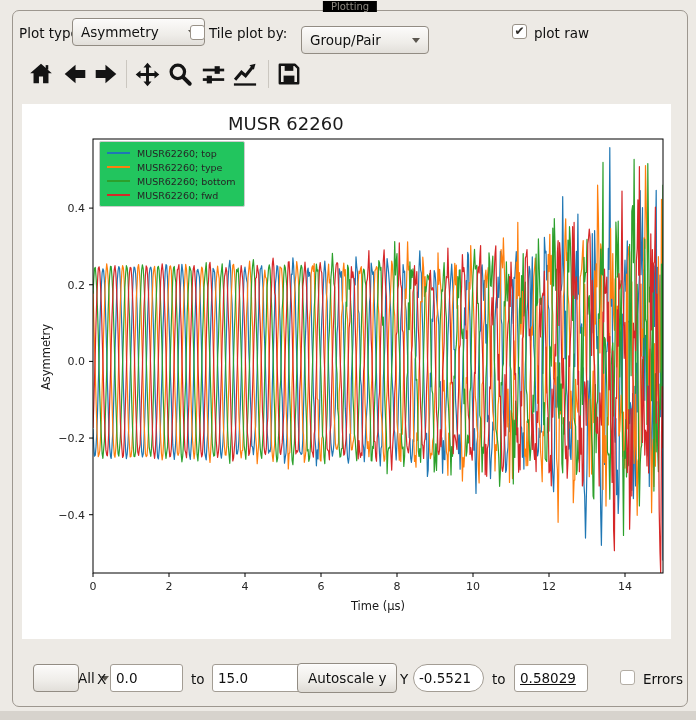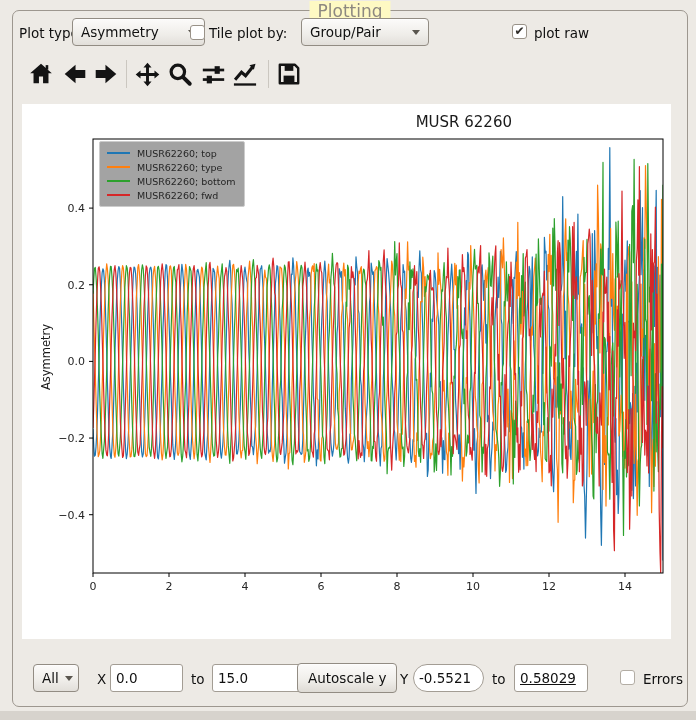--- a/index.html
+++ b/index.html
@@ -4,21 +4,21 @@
 <style>
   * { margin:0; padding:0; box-sizing:border-box; }
   html,body { width:696px; height:720px; }
   body { font-family:"DejaVu Sans", sans-serif; background:#edeae5; overflow:hidden; }
   .screen { position:relative; width:696px; height:720px; background:#edeae5; }
   .bottom-strip { position:absolute; left:0; top:711px; width:696px; height:9px; background:#d7d3cd; }
 
   .groupbox { position:absolute; left:12px; top:10px; width:676px; height:697px;
               border:1px solid #9d978f; border-radius:7px; }
   .groupbox-title { position:absolute; left:50%; top:-10px; transform:translateX(-50%);
-              background:#fef9c3; padding:0 8px; color:#8d8880; font-size:17px; }
+              background:#000000; padding:0 8px; color:#8d8880; font-size:10px; }
 
   .ui-label { position:absolute; font-size:13.5px; color:#101010; white-space:nowrap; }
 
   .combo { position:absolute; height:28px; border:1px solid #928c83; border-radius:4px;
            background:linear-gradient(#fcfbfa,#efede9 60%,#e2dfda);
            display:flex; align-items:center; padding:0 8px; font-size:13.5px; color:#101010;
            box-shadow:0 1px 0 rgba(255,255,255,.6) inset; cursor:default; }
   .combo .arrow { width:0; height:0; border-left:4.5px solid transparent; border-right:4.5px solid transparent;
            border-top:5.5px solid #5a564f; margin-left:auto; }
   .combo .combo-text { margin-right:12px; }
@@ -28,27 +28,27 @@
               text-align:center; color:#2e2b27; cursor:default; }
   .checkbox::after { content:""; }
   .checkbox.checked::after { content:"✔"; }
 
   .tb-btn { position:absolute; width:30px; height:32px; top:58px; display:flex;
             align-items:center; justify-content:center; cursor:default; }
   .tb-btn svg { display:block; }
   .tb-sep { position:absolute; top:60px; width:1px; height:28px; background:#cbc7c0; }
 
   .canvas { position:absolute; left:22px; top:104px; width:649px; height:535px; background:#ffffff; }
-  .plot-title { position:absolute; left:190px; top:9px; width:300px; text-align:right;
-                font-size:15px; color:#1a1a1a; }
+  .plot-title { position:absolute; left:206px; top:9px; width:300px; text-align:left;
+                font-size:18px; color:#1a1a1a; }
   .axis-xlabel { position:absolute; left:206px; top:495px; width:300px; text-align:center;
                  font-size:11.5px; color:#1a1a1a; }
   .axis-ylabel { position:absolute; left:-101px; top:246px; width:250px; text-align:center;
                  transform:rotate(-90deg); font-size:11.5px; color:#1a1a1a; }
-  .legend { position:absolute; left:77px; top:37px; background:#a3a3a3; border:1px solid #cccccc;
+  .legend { position:absolute; left:77px; top:37px; background:#22c55e; border:1px solid #cccccc;
             border-radius:2px; padding:4px 8px 4px 7px; }
   .legend-row { display:flex; align-items:center; height:14px; }
   .legend-swatch { width:23px; height:2.6px; margin-right:7px; flex:none; }
   .legend-text { font-size:9.5px; color:#262626; white-space:nowrap; }
 
   .tfield { position:absolute; height:28px; background:#ffffff; border:1px solid #a39d94;
             border-radius:3px; font-family:"DejaVu Sans",sans-serif; font-size:13.5px; color:#101010;
             padding:0 5px; }
   .push-btn { position:absolute; height:30px; border:1px solid #928c83; border-radius:4px;
             background:linear-gradient(#fcfbfa,#efede9 60%,#dedbd5);
@@ -65,21 +65,21 @@
     <div class="groupbox-title">Plotting</div>
   </div>
 
   <div class="ui-label" style="left:19px; top:25px;">Plot type :</div>
   <div class="combo" style="left:72px; top:18px; width:133px;">
     <span class="combo-text">Asymmetry</span>
     <span class="arrow"></span>
   </div>
   <div class="checkbox" style="left:190px; top:25px;"></div>
   <div class="ui-label" style="left:209px; top:25px;">Tile plot by:</div>
-  <div class="combo" style="left:301px; top:18px; width:128px;">
+  <div class="combo" style="left:301px; top:26px; width:128px;">
     <span class="combo-text">Group/Pair</span>
     <span class="arrow"></span>
   </div>
   <div class="checkbox checked" style="left:512px; top:24px;"></div>
   <div class="ui-label" style="left:534px; top:25px;">plot raw</div>
 
   <div class="tb-btn" style="left:26px;">
     <svg width="26" height="26" viewBox="0 0 24 24" fill="#141414">
       <path d="M12 2.6 L22 11.4 H18.9 V20.5 H13.9 V14.2 H10.1 V20.5 H5.1 V11.4 H2 Z"></path>
       <rect x="16.3" y="3.8" width="2.4" height="4.2"></rect>
@@ -127,20 +127,21 @@
     <svg width="26" height="26" viewBox="0 0 24 24" fill="none" stroke="#141414">
       <path d="M3.5 3.5 H17.5 L20.5 6.5 V20.5 H3.5 Z" stroke-width="2.2" stroke-linejoin="round"></path>
       <rect x="8" y="3.5" width="8" height="5.6" fill="#141414" stroke="none"></rect>
       <rect x="7" y="13.5" width="10" height="7" fill="#141414" stroke="none"></rect>
     </svg>
   </div>
 
   <div class="canvas">
     <div class="plot-title">MUSR 62260</div>
     <div class="axis-ylabel">Asymmetry</div>
+    <div class="axis-xlabel">Time (μs)</div>
     <svg id="chart-svg" width="649" height="535" viewBox="0 0 649 535" style="position:absolute;left:0;top:0;">
         <defs>
           <clipPath id="axclip">
             <rect x="71" y="35" width="570" height="434"></rect>
           </clipPath>
         </defs>
         <path d="M71.0 324.7L71.8 343.0L72.5 352.2L73.3 351.2L74.0 342.9L74.8 328.9L75.6 306.1L76.3 279.6L77.1 255.1L77.8 222.8L78.6 199.0L79.4 181.0L80.1 169.2L80.9 164.8L81.6 166.4L82.4 177.0L83.2 196.2L83.9 220.7L84.7 248.8L85.4 278.2L86.2 303.2L87.0 328.7L87.7 343.9L88.5 352.3L89.2 354.5L90.0 342.5L90.8 328.1L91.5 303.7L92.3 276.1L93.0 245.9L93.8 221.0L94.6 193.8L95.3 175.9L96.1 166.4L96.8 162.6L97.6 164.5L98.4 180.0L99.1 202.0L99.9 226.9L100.6 255.9L101.4 283.2L102.2 307.8L102.9 332.1L103.7 347.7L104.4 354.6L105.2 350.0L106.0 338.8L106.7 323.8L107.5 297.4L108.2 269.9L109.0 245.6L109.8 216.9L110.5 189.3L111.3 170.9L112.0 163.0L112.8 163.8L113.6 169.5L114.3 182.0L115.1 205.8L115.8 233.4L116.6 262.1L117.4 288.8L118.1 311.8L118.9 332.6L119.6 347.3L120.4 353.0L121.2 350.1L121.9 339.1L122.7 316.2L123.4 294.5L124.2 266.2L125.0 236.2L125.7 211.9L126.5 190.5L127.2 170.3L128.0 164.4L128.8 163.2L129.5 166.3L130.3 189.5L131.0 207.4L131.8 236.7L132.6 265.5L133.3 294.5L134.1 316.0L134.8 339.7L135.6 353.2L136.4 355.0L137.1 347.2L137.9 337.2L138.6 316.4L139.4 288.2L140.2 262.6L140.9 226.4L141.7 206.9L142.4 185.9L143.2 168.3L144.0 160.5L144.7 161.6L145.5 174.6L146.2 195.5L147.0 216.6L147.8 240.0L148.5 272.4L149.3 295.0L150.0 319.5L150.8 340.9L151.6 349.2L152.3 355.5L153.1 347.1L153.8 336.0L154.6 315.1L155.4 289.0L156.1 259.7L156.9 226.4L157.6 206.5L158.4 184.0L159.2 168.9L159.9 160.3L160.7 166.7L161.4 176.6L162.2 193.3L163.0 219.0L163.7 244.6L164.5 276.8L165.2 300.7L166.0 325.5L166.8 343.0L167.5 351.2L168.3 355.5L169.0 345.5L169.8 331.4L170.6 308.6L171.3 284.2L172.1 251.0L172.8 222.7L173.6 197.0L174.4 176.6L175.1 166.5L175.9 165.3L176.6 168.8L177.4 173.2L178.2 192.4L178.9 221.0L179.7 250.7L180.4 278.8L181.2 302.3L182.0 326.3L182.7 348.1L183.5 352.7L184.2 356.0L185.0 340.0L185.8 328.5L186.5 306.1L187.3 275.1L188.0 244.4L188.8 218.3L189.6 196.0L190.3 181.5L191.1 164.4L191.8 165.8L192.6 168.4L193.4 184.2L194.1 197.1L194.9 221.6L195.6 259.9L196.4 284.1L197.2 308.8L197.9 330.5L198.7 350.0L199.4 354.1L200.2 347.2L201.0 337.8L201.7 323.4L202.5 295.9L203.2 272.6L204.0 245.1L204.8 215.5L205.5 188.6L206.3 171.7L207.0 162.9L207.8 156.4L208.6 165.7L209.3 185.4L210.1 200.7L210.8 229.7L211.6 261.6L212.4 288.0L213.1 314.3L213.9 330.6L214.6 349.8L215.4 349.8L216.2 344.9L216.9 336.2L217.7 316.9L218.4 299.9L219.2 273.9L220.0 235.8L220.7 213.8L221.5 187.6L222.2 168.0L223.0 163.2L223.8 169.7L224.5 175.3L225.3 178.8L226.0 210.9L226.8 247.1L227.6 264.0L228.3 292.5L229.1 310.6L229.8 342.2L230.6 343.0L231.4 350.6L232.1 343.0L232.9 329.9L233.6 322.1L234.4 291.5L235.2 265.0L235.9 231.8L236.7 206.7L237.4 184.1L238.2 165.5L239.0 164.0L239.7 161.7L240.5 174.7L241.2 186.2L242.0 223.1L242.8 242.8L243.5 264.8L244.3 293.8L245.0 325.4L245.8 335.8L246.6 349.2L247.3 346.3L248.1 347.7L248.8 342.6L249.6 313.8L250.4 279.0L251.1 256.8L251.9 228.3L252.6 204.9L253.4 179.5L254.2 172.3L254.9 161.7L255.7 162.4L256.4 172.3L257.2 197.9L258.0 216.0L258.7 243.5L259.5 283.3L260.2 293.6L261.0 326.1L261.8 339.8L262.5 359.2L263.3 353.2L264.0 349.0L264.8 334.0L265.6 312.2L266.3 287.9L267.1 247.8L267.8 220.4L268.6 195.9L269.4 170.2L270.1 170.5L270.9 153.9L271.6 161.6L272.4 178.8L273.2 188.7L273.9 223.8L274.7 253.6L275.4 271.1L276.2 314.7L277.0 335.0L277.7 347.6L278.5 348.8L279.2 350.5L280.0 349.3L280.8 336.0L281.5 304.5L282.3 276.9L283.0 243.5L283.8 222.9L284.6 197.0L285.3 167.5L286.1 164.1L286.8 172.5L287.6 168.4L288.4 172.7L289.1 199.5L289.9 232.0L290.6 255.0L291.4 291.2L292.2 302.7L292.9 334.0L293.7 343.8L294.4 361.8L295.2 345.9L296.0 355.0L296.7 329.2L297.5 309.4L298.2 268.9L299.0 238.4L299.8 215.2L300.5 201.1L301.3 182.8L302.0 167.2L302.8 157.2L303.6 168.6L304.3 189.0L305.1 197.2L305.8 232.9L306.6 266.1L307.4 288.0L308.1 321.1L308.9 339.0L309.6 345.9L310.4 352.1L311.2 347.2L311.9 339.8L312.7 314.2L313.4 301.6L314.2 263.9L315.0 229.2L315.7 221.5L316.5 197.9L317.2 164.7L318.0 167.9L318.8 173.1L319.5 167.5L320.3 196.3L321.0 202.5L321.8 237.7L322.6 265.9L323.3 304.4L324.1 322.3L324.8 341.5L325.6 354.1L326.4 359.1L327.1 353.2L327.9 330.1L328.6 329.7L329.4 274.5L330.2 256.7L330.9 239.2L331.7 207.7L332.4 174.7L333.2 180.8L334.0 152.9L334.7 162.0L335.5 168.7L336.2 205.6L337.0 209.7L337.8 236.2L338.5 275.2L339.3 281.9L340.0 320.0L340.8 339.5L341.6 343.3L342.3 357.6L343.1 343.1L343.8 321.8L344.6 309.8L345.4 297.7L346.1 257.2L346.9 222.2L347.6 197.5L348.4 191.8L349.2 159.0L349.9 164.7L350.7 170.3L351.4 167.9L352.2 194.5L353.0 218.5L353.7 244.5L354.5 270.8L355.2 300.8L356.0 325.4L356.8 334.1L357.5 349.8L358.3 361.9L359.0 344.7L359.8 341.8L360.6 309.3L361.3 275.6L362.1 258.2L362.8 243.0L363.6 193.9L364.4 170.9L365.1 154.6L365.9 162.0L366.6 168.5L367.4 179.8L368.2 195.7L368.9 213.3L369.7 267.5L370.4 280.2L371.2 294.1L372.0 325.0L372.7 328.6L373.5 345.1L374.2 355.9L375.0 336.9L375.8 324.9L376.5 297.1L377.3 279.0L378.0 249.6L378.8 215.8L379.6 202.7L380.3 194.5L381.1 160.6L381.8 168.4L382.6 167.2L383.4 200.9L384.1 206.8L384.9 229.2L385.6 252.5L386.4 294.6L387.2 333.4L387.9 334.8L388.7 354.3L389.4 358.5L390.2 350.7L391.0 335.7L391.7 337.7L392.5 308.1L393.2 255.1L394.0 251.7L394.8 210.9L395.5 188.2L396.3 193.4L397.0 164.5L397.8 146.9L398.6 165.8L399.3 169.0L400.1 207.4L400.8 227.8L401.6 263.1L402.4 298.0L403.1 322.1L403.9 335.3L404.6 329.3L405.4 372.5L406.2 365.9L406.9 331.1L407.7 307.2L408.4 269.2L409.2 282.6L410.0 215.2L410.7 217.4L411.5 199.5L412.2 166.5L413.0 169.3L413.8 178.3L414.5 194.4L415.3 202.5L416.0 211.3L416.8 221.0L417.6 282.9L418.3 277.7L419.1 333.3L419.8 333.7L420.6 369.2L421.4 336.5L422.1 355.3L422.9 355.7L423.6 308.4L424.4 292.5L425.2 264.0L425.9 232.2L426.7 214.6L427.4 195.7L428.2 182.6L429.0 170.3L429.7 160.1L430.5 175.9L431.2 191.0L432.0 245.6L432.8 245.6L433.5 295.4L434.3 309.9L435.0 325.5L435.8 331.3L436.6 349.6L437.3 330.9L438.1 365.2L438.8 336.5L439.6 304.3L440.4 283.6L441.1 255.6L441.9 237.7L442.6 203.8L443.4 221.0L444.2 176.7L444.9 185.6L445.7 148.3L446.4 150.7L447.2 194.1L448.0 215.7L448.7 258.1L449.5 266.2L450.2 288.7L451.0 320.6L451.8 346.2L452.5 324.6L453.3 360.4L454.0 389.4L454.8 339.5L455.6 333.0L456.3 278.2L457.1 242.8L457.8 228.0L458.6 226.6L459.4 164.8L460.1 160.9L460.9 176.2L461.6 196.3L462.4 176.3L463.2 195.2L463.9 239.1L464.7 220.6L465.4 317.7L466.2 311.3L467.0 314.5L467.7 353.2L468.5 374.6L469.2 354.5L470.0 343.6L470.8 318.0L471.5 326.0L472.3 273.3L473.0 215.7L473.8 200.3L474.6 192.3L475.3 203.8L476.1 173.0L476.8 193.4L477.6 180.6L478.4 147.4L479.1 214.8L479.9 220.1L480.6 272.8L481.4 308.6L482.2 324.8L482.9 343.3L483.7 368.4L484.4 366.0L485.2 349.6L486.0 343.3L486.7 319.4L487.5 327.7L488.2 262.5L489.0 228.0L489.8 203.0L490.5 175.5L491.3 219.6L492.0 173.3L492.8 174.4L493.6 159.2L494.3 147.5L495.1 200.2L495.8 228.7L496.6 269.7L497.4 263.4L498.1 293.8L498.9 322.0L499.6 323.7L500.4 353.3L501.2 328.8L501.9 365.1L502.7 288.2L503.4 260.1L504.2 243.9L505.0 207.6L505.7 198.9L506.5 174.4L507.2 162.3L508.0 166.8L508.8 236.0L509.5 186.4L510.3 152.9L511.0 205.2L511.8 241.9L512.6 254.4L513.3 278.4L514.1 321.7L514.8 342.5L515.6 351.9L516.4 346.9L517.1 324.1L517.9 333.3L518.6 326.9L519.4 328.1L520.2 232.8L520.9 269.4L521.7 224.7L522.4 133.4L523.2 148.8L524.0 147.2L524.7 176.0L525.5 161.4L526.2 201.4L527.0 205.9L527.8 261.6L528.5 276.0L529.3 310.9L530.0 354.2L530.8 372.2L531.6 387.7L532.3 363.3L533.1 281.2L533.8 302.4L534.6 303.7L535.4 272.9L536.1 303.0L536.9 245.7L537.6 194.9L538.4 186.6L539.2 186.2L539.9 179.3L540.7 92.7L541.4 161.0L542.2 179.6L543.0 254.8L543.7 207.0L544.5 285.1L545.2 292.0L546.0 332.6L546.8 345.1L547.5 317.9L548.3 351.4L549.0 355.5L549.8 317.8L550.6 295.1L551.3 270.5L552.1 250.2L552.8 262.6L553.6 168.6L554.4 147.4L555.1 195.2L555.9 110.0L556.6 189.9L557.4 191.3L558.2 229.3L558.9 226.3L559.7 219.9L560.4 290.3L561.2 263.8L562.0 381.0L562.7 392.3L563.5 434.1L564.2 401.3L565.0 363.7L565.8 276.8L566.5 322.6L567.3 290.4L568.0 270.3L568.8 211.7L569.6 203.5L570.3 129.6L571.1 228.8L571.8 211.8L572.6 126.6L573.4 163.4L574.1 212.8L574.9 244.6L575.6 232.6L576.4 257.5L577.2 301.2L577.9 341.4L578.7 409.6L579.4 441.3L580.2 387.8L581.0 306.4L581.7 325.7L582.5 360.4L583.2 283.5L584.0 247.9L584.8 247.7L585.5 239.3L586.3 144.4L587.0 165.5L587.8 43.7L588.6 185.8L589.3 202.1L590.1 187.4L590.8 269.8L591.6 276.1L592.4 326.4L593.1 338.1L593.9 314.6L594.6 390.7L595.4 366.2L596.2 409.5L596.9 390.1L597.7 284.4L598.4 229.7L599.2 225.6L600.0 308.8L600.7 210.0L601.5 220.9L602.2 178.9L603.0 156.2L603.8 187.2L604.5 175.5L605.3 136.9L606.0 216.4L606.8 218.5L607.6 319.6L608.3 298.5L609.1 304.5L609.8 386.3L610.6 289.5L611.4 394.6L612.1 363.5L612.9 282.3L613.6 382.0L614.4 259.2L615.2 308.0L615.9 210.3L616.7 187.0L617.4 172.1L618.2 86.7L619.0 170.7L619.7 151.1L620.5 103.6L621.2 271.2L622.0 165.8L622.8 296.3L623.5 231.3L624.3 240.9L625.0 252.0L625.8 351.9L626.6 281.7L627.3 382.4L628.1 276.7L628.8 316.5L629.6 363.8L630.4 317.0L631.1 187.9L631.9 161.9L632.6 222.5L633.4 151.9L634.2 86.3L634.9 256.3L635.7 163.3L636.4 291.2L637.2 204.7L638.0 171.0L638.7 312.7L639.5 223.0L640.2 328.3L641.0 456.6" fill="none" stroke="#1f77b4" stroke-width="1.2" stroke-linejoin="round" clip-path="url(#axclip)"></path>
         <path d="M71.0 186.9L71.8 215.0L72.5 240.4L73.3 269.7L74.0 294.6L74.8 321.8L75.6 339.6L76.3 352.6L77.1 350.4L77.8 346.5L78.6 332.4L79.4 314.1L80.1 285.7L80.9 257.9L81.6 228.7L82.4 206.3L83.2 180.3L83.9 169.2L84.7 159.8L85.4 164.8L86.2 175.8L87.0 190.7L87.7 218.2L88.5 244.2L89.2 272.0L90.0 297.0L90.8 325.3L91.5 340.1L92.3 351.3L93.0 353.3L93.8 344.6L94.6 328.9L95.3 306.9L96.1 281.4L96.8 254.0L97.6 225.2L98.4 198.6L99.1 181.1L99.9 167.3L100.6 161.6L101.4 164.1L102.2 177.5L102.9 195.3L103.7 220.8L104.4 252.1L105.2 276.7L106.0 307.2L106.7 329.8L107.5 342.4L108.2 353.0L109.0 352.4L109.8 345.9L110.5 329.6L111.3 306.9L112.0 278.3L112.8 245.5L113.6 221.4L114.3 193.9L115.1 180.5L115.8 163.7L116.6 160.5L117.4 168.3L118.1 179.8L118.9 200.9L119.6 227.4L120.4 253.5L121.2 284.2L121.9 313.3L122.7 332.1L123.4 349.7L124.2 352.6L125.0 351.6L125.7 342.5L126.5 326.1L127.2 301.6L128.0 271.6L128.8 243.2L129.5 215.7L130.3 190.9L131.0 173.1L131.8 165.7L132.6 162.4L133.3 170.7L134.1 183.6L134.8 202.8L135.6 230.4L136.4 257.8L137.1 287.7L137.9 314.4L138.6 332.9L139.4 349.3L140.2 356.0L140.9 350.4L141.7 337.2L142.4 315.6L143.2 295.8L144.0 268.7L144.7 243.3L145.5 211.3L146.2 189.8L147.0 171.7L147.8 162.5L148.5 161.9L149.3 166.7L150.0 188.1L150.8 210.4L151.6 233.4L152.3 263.7L153.1 292.2L153.8 310.0L154.6 336.9L155.4 349.4L156.1 351.4L156.9 348.8L157.6 334.8L158.4 314.7L159.2 286.6L159.9 262.0L160.7 233.0L161.4 208.5L162.2 186.6L163.0 171.1L163.7 160.4L164.5 165.0L165.2 176.4L166.0 192.1L166.8 210.7L167.5 238.7L168.3 270.9L169.0 294.1L169.8 320.1L170.6 336.9L171.3 345.9L172.1 354.8L172.8 348.9L173.6 331.8L174.4 314.8L175.1 291.3L175.9 257.1L176.6 230.3L177.4 204.6L178.2 183.9L178.9 171.4L179.7 163.0L180.4 164.4L181.2 175.1L182.0 192.9L182.7 214.1L183.5 242.2L184.2 271.4L185.0 300.1L185.8 323.4L186.5 342.6L187.3 351.7L188.0 358.5L188.8 345.4L189.6 328.0L190.3 310.0L191.1 283.1L191.8 248.5L192.6 217.1L193.4 196.3L194.1 178.9L194.9 169.3L195.6 162.0L196.4 169.4L197.2 174.5L197.9 197.4L198.7 217.7L199.4 255.3L200.2 278.1L201.0 309.2L201.7 329.3L202.5 343.0L203.2 351.0L204.0 351.1L204.8 340.6L205.5 324.9L206.3 297.2L207.0 275.7L207.8 243.3L208.6 218.6L209.3 192.1L210.1 174.0L210.8 161.4L211.6 160.3L212.4 167.4L213.1 177.6L213.9 197.2L214.6 222.1L215.4 255.1L216.2 276.4L216.9 310.4L217.7 327.6L218.4 347.1L219.2 353.9L220.0 346.7L220.7 346.2L221.5 323.6L222.2 296.9L223.0 273.7L223.8 243.4L224.5 211.7L225.3 196.1L226.0 173.8L226.8 165.6L227.6 157.2L228.3 167.1L229.1 180.0L229.8 205.6L230.6 223.8L231.4 261.7L232.1 286.5L232.9 307.7L233.6 331.8L234.4 341.9L235.2 359.7L235.9 350.4L236.7 339.8L237.4 317.1L238.2 295.2L239.0 262.3L239.7 244.3L240.5 210.9L241.2 186.2L242.0 175.8L242.8 166.0L243.5 173.1L244.3 174.5L245.0 183.2L245.8 210.2L246.6 232.5L247.3 261.1L248.1 292.4L248.8 315.0L249.6 341.3L250.4 352.0L251.1 357.4L251.9 347.7L252.6 340.8L253.4 319.1L254.2 293.3L254.9 266.7L255.7 235.8L256.4 220.2L257.2 184.2L258.0 162.8L258.7 163.8L259.5 164.2L260.2 173.7L261.0 189.6L261.8 220.5L262.5 237.7L263.3 272.9L264.0 300.1L264.8 319.4L265.6 335.9L266.3 365.0L267.1 349.6L267.8 348.7L268.6 331.9L269.4 312.2L270.1 278.9L270.9 255.8L271.6 229.4L272.4 197.9L273.2 177.9L273.9 171.1L274.7 157.5L275.4 162.8L276.2 173.2L277.0 188.0L277.7 222.1L278.5 245.2L279.2 263.4L280.0 296.0L280.8 325.1L281.5 330.3L282.3 358.3L283.0 354.6L283.8 347.9L284.6 334.0L285.3 307.2L286.1 287.2L286.8 260.8L287.6 213.8L288.4 205.0L289.1 170.7L289.9 163.7L290.6 161.8L291.4 167.4L292.2 159.6L292.9 200.1L293.7 226.1L294.4 245.5L295.2 294.5L296.0 296.0L296.7 332.3L297.5 340.0L298.2 356.0L299.0 357.1L299.8 334.4L300.5 332.4L301.3 309.1L302.0 283.2L302.8 257.1L303.6 222.8L304.3 202.0L305.1 179.6L305.8 170.9L306.6 160.1L307.4 178.9L308.1 175.6L308.9 195.8L309.6 217.5L310.4 257.5L311.2 274.4L311.9 308.7L312.7 321.2L313.4 339.3L314.2 344.3L315.0 345.4L315.7 342.5L316.5 338.8L317.2 288.1L318.0 276.6L318.8 245.3L319.5 212.2L320.3 204.7L321.0 167.5L321.8 159.1L322.6 172.0L323.3 165.6L324.1 190.3L324.8 207.3L325.6 215.4L326.4 259.8L327.1 295.8L327.9 312.6L328.6 334.3L329.4 346.0L330.2 345.7L330.9 339.2L331.7 335.7L332.4 330.9L333.2 286.4L334.0 262.9L334.7 244.0L335.5 222.8L336.2 178.7L337.0 167.2L337.8 169.4L338.5 164.8L339.3 162.6L340.0 186.5L340.8 211.1L341.6 233.1L342.3 265.5L343.1 300.8L343.8 313.9L344.6 333.1L345.4 344.4L346.1 337.6L346.9 352.7L347.6 343.7L348.4 321.9L349.2 287.4L349.9 272.9L350.7 231.4L351.4 201.3L352.2 184.6L353.0 166.2L353.7 165.7L354.5 162.6L355.2 163.8L356.0 198.6L356.8 209.9L357.5 237.0L358.3 261.4L359.0 306.7L359.8 316.0L360.6 330.3L361.3 347.7L362.1 357.3L362.8 355.4L363.6 334.4L364.4 298.4L365.1 287.8L365.9 260.8L366.6 227.5L367.4 206.1L368.2 194.6L368.9 179.5L369.7 157.0L370.4 160.8L371.2 177.9L372.0 204.5L372.7 211.6L373.5 248.8L374.2 262.5L375.0 317.8L375.8 328.2L376.5 342.4L377.3 356.2L378.0 329.6L378.8 357.4L379.6 325.2L380.3 330.2L381.1 297.3L381.8 259.4L382.6 224.8L383.4 185.1L384.1 194.4L384.9 166.7L385.6 137.8L386.4 166.0L387.2 162.1L387.9 188.9L388.7 213.7L389.4 238.6L390.2 269.1L391.0 295.3L391.7 334.1L392.5 357.5L393.2 351.7L394.0 363.2L394.8 328.9L395.5 336.3L396.3 303.1L397.0 266.5L397.8 254.1L398.6 197.8L399.3 197.4L400.1 197.9L400.8 153.2L401.6 163.9L402.4 192.4L403.1 172.6L403.9 192.2L404.6 218.0L405.4 253.5L406.2 271.0L406.9 312.1L407.7 345.9L408.4 354.7L409.2 349.4L410.0 350.8L410.7 337.0L411.5 333.5L412.2 312.3L413.0 284.4L413.8 267.8L414.5 214.5L415.3 210.4L416.0 148.9L416.8 180.3L417.6 165.4L418.3 177.0L419.1 187.4L419.8 196.8L420.6 247.7L421.4 286.9L422.1 276.3L422.9 308.2L423.6 323.3L424.4 347.9L425.2 351.3L425.9 371.3L426.7 329.0L427.4 346.9L428.2 278.8L429.0 280.1L429.7 221.0L430.5 200.7L431.2 190.1L432.0 178.3L432.8 159.3L433.5 180.8L434.3 161.2L435.0 204.3L435.8 201.4L436.6 242.0L437.3 273.3L438.1 295.5L438.8 311.2L439.6 342.0L440.4 377.1L441.1 353.4L441.9 363.0L442.6 350.7L443.4 333.9L444.2 273.6L444.9 279.2L445.7 225.7L446.4 203.9L447.2 178.5L448.0 185.1L448.7 141.5L449.5 165.6L450.2 179.7L451.0 189.6L451.8 211.4L452.5 234.0L453.3 292.9L454.0 298.8L454.8 321.7L455.6 328.8L456.3 362.9L457.1 378.9L457.8 336.4L458.6 314.6L459.4 343.2L460.1 280.6L460.9 277.3L461.6 222.5L462.4 214.8L463.2 171.7L463.9 166.2L464.7 183.5L465.4 172.7L466.2 163.5L467.0 192.9L467.7 224.5L468.5 273.3L469.2 221.9L470.0 286.3L470.8 307.7L471.5 314.9L472.3 330.4L473.0 366.9L473.8 340.7L474.6 346.5L475.3 327.6L476.1 300.5L476.8 293.0L477.6 237.0L478.4 183.6L479.1 145.5L479.9 155.9L480.6 163.8L481.4 133.9L482.2 160.7L482.9 180.4L483.7 218.6L484.4 262.6L485.2 323.0L486.0 285.2L486.7 319.0L487.5 378.5L488.2 338.7L489.0 306.6L489.8 309.6L490.5 374.6L491.3 327.6L492.0 236.9L492.8 275.3L493.6 255.5L494.3 158.0L495.1 194.4L495.8 118.3L496.6 191.7L497.4 168.5L498.1 211.6L498.9 230.2L499.6 209.8L500.4 178.4L501.2 268.9L501.9 295.0L502.7 352.1L503.4 345.1L504.2 361.7L505.0 317.2L505.7 361.6L506.5 338.5L507.2 328.7L508.0 280.1L508.8 258.0L509.5 222.9L510.3 231.1L511.0 209.4L511.8 173.1L512.6 163.5L513.3 154.0L514.1 172.7L514.8 191.3L515.6 299.3L516.4 261.9L517.1 316.9L517.9 323.5L518.6 347.9L519.4 358.3L520.2 377.7L520.9 327.5L521.7 331.6L522.4 315.3L523.2 299.4L524.0 243.1L524.7 289.0L525.5 197.0L526.2 150.4L527.0 167.6L527.8 130.3L528.5 180.3L529.3 151.4L530.0 198.9L530.8 210.7L531.6 275.0L532.3 274.5L533.1 280.5L533.8 258.7L534.6 354.5L535.4 365.7L536.1 418.3L536.9 353.5L537.6 281.9L538.4 309.9L539.2 280.7L539.9 320.0L540.7 236.9L541.4 192.1L542.2 185.7L543.0 132.0L543.7 114.8L544.5 156.5L545.2 148.8L546.0 190.5L546.8 200.3L547.5 227.9L548.3 324.3L549.0 287.1L549.8 304.4L550.6 322.9L551.3 398.7L552.1 376.4L552.8 376.1L553.6 275.3L554.4 293.8L555.1 303.0L555.9 308.1L556.6 259.9L557.4 204.1L558.2 173.2L558.9 170.2L559.7 164.7L560.4 149.9L561.2 136.5L562.0 231.8L562.7 180.2L563.5 222.8L564.2 266.9L565.0 286.4L565.8 298.3L566.5 318.5L567.3 372.7L568.0 295.2L568.8 312.5L569.6 370.1L570.3 307.1L571.1 267.1L571.8 318.6L572.6 166.8L573.4 220.1L574.1 159.9L574.9 182.8L575.6 81.2L576.4 114.5L577.2 169.5L577.9 248.9L578.7 139.9L579.4 145.2L580.2 274.3L581.0 385.5L581.7 243.3L582.5 358.3L583.2 331.7L584.0 402.1L584.8 336.0L585.5 313.3L586.3 321.0L587.0 229.3L587.8 248.8L588.6 124.4L589.3 193.9L590.1 194.5L590.8 149.6L591.6 210.1L592.4 226.3L593.1 175.7L593.9 172.5L594.6 263.0L595.4 202.1L596.2 266.8L596.9 332.0L597.7 327.2L598.4 311.7L599.2 291.0L600.0 301.8L600.7 352.3L601.5 308.1L602.2 356.2L603.0 364.1L603.8 304.2L604.5 170.2L605.3 324.8L606.0 157.8L606.8 142.5L607.6 148.2L608.3 176.6L609.1 204.1L609.8 177.8L610.6 267.6L611.4 279.3L612.1 359.5L612.9 341.6L613.6 269.4L614.4 359.0L615.2 411.3L615.9 357.2L616.7 354.4L617.4 380.3L618.2 295.8L619.0 180.0L619.7 252.1L620.5 225.1L621.2 233.5L622.0 133.9L622.8 144.5L623.5 61.6L624.3 104.2L625.0 140.4L625.8 178.3L626.6 280.8L627.3 274.0L628.1 245.1L628.8 327.3L629.6 408.7L630.4 347.7L631.1 335.4L631.9 382.4L632.6 239.7L633.4 362.2L634.2 304.4L634.9 297.4L635.7 272.2L636.4 152.7L637.2 199.1L638.0 268.3L638.7 261.3L639.5 95.4L640.2 168.2L641.0 181.8" fill="none" stroke="#ff7f0e" stroke-width="1.2" stroke-linejoin="round" clip-path="url(#axclip)"></path>
         <path d="M71.0 189.8L71.8 174.7L72.5 164.3L73.3 163.5L74.0 172.3L74.8 186.7L75.6 208.5L76.3 231.5L77.1 266.2L77.8 292.0L78.6 316.0L79.4 334.0L80.1 349.3L80.9 354.3L81.6 345.8L82.4 337.3L83.2 316.3L83.9 293.7L84.7 266.9L85.4 235.3L86.2 206.3L87.0 184.6L87.7 171.5L88.5 162.3L89.2 162.5L90.0 173.0L90.8 188.8L91.5 212.4L92.3 239.0L93.0 266.5L93.8 297.0L94.6 320.3L95.3 337.7L96.1 349.8L96.8 352.1L97.6 344.0L98.4 332.6L99.1 312.6L99.9 286.4L100.6 258.5L101.4 232.9L102.2 205.0L102.9 182.6L103.7 169.0L104.4 161.6L105.2 164.1L106.0 174.4L106.7 193.7L107.5 213.1L108.2 243.2L109.0 271.9L109.8 300.4L110.5 323.2L111.3 342.2L112.0 352.5L112.8 352.7L113.6 347.6L114.3 327.7L115.1 306.7L115.8 285.5L116.6 254.0L117.4 227.8L118.1 202.7L118.9 182.3L119.6 166.3L120.4 160.9L121.2 164.6L121.9 176.2L122.7 195.2L123.4 218.7L124.2 252.4L125.0 279.3L125.7 303.0L126.5 327.4L127.2 343.1L128.0 348.5L128.8 352.3L129.5 344.4L130.3 329.3L131.0 305.8L131.8 279.4L132.6 249.9L133.3 220.6L134.1 198.1L134.8 180.4L135.6 163.5L136.4 162.3L137.1 166.2L137.9 181.5L138.6 199.4L139.4 224.2L140.2 251.6L140.9 282.9L141.7 307.3L142.4 330.0L143.2 347.3L144.0 354.4L144.7 348.4L145.5 343.1L146.2 324.4L147.0 301.1L147.8 269.6L148.5 248.2L149.3 219.9L150.0 196.4L150.8 172.8L151.6 163.5L152.3 162.5L153.1 173.1L153.8 178.2L154.6 203.6L155.4 225.3L156.1 260.7L156.9 286.6L157.6 310.7L158.4 330.4L159.2 350.4L159.9 357.8L160.7 352.0L161.4 341.0L162.2 321.3L163.0 293.1L163.7 277.4L164.5 239.5L165.2 208.9L166.0 191.0L166.8 176.2L167.5 162.5L168.3 164.8L169.0 167.2L169.8 184.5L170.6 211.7L171.3 235.2L172.1 260.9L172.8 290.1L173.6 316.5L174.4 335.9L175.1 350.7L175.9 356.8L176.6 347.0L177.4 336.3L178.2 315.6L178.9 294.7L179.7 264.3L180.4 234.8L181.2 214.2L182.0 183.3L182.7 174.1L183.5 165.5L184.2 158.7L185.0 175.6L185.8 184.2L186.5 215.6L187.3 239.3L188.0 261.2L188.8 289.0L189.6 316.0L190.3 339.6L191.1 348.1L191.8 352.1L192.6 351.6L193.4 332.2L194.1 309.5L194.9 285.4L195.6 254.0L196.4 236.9L197.2 207.8L197.9 190.9L198.7 173.4L199.4 167.2L200.2 159.9L201.0 176.1L201.7 188.3L202.5 214.3L203.2 245.8L204.0 273.7L204.8 299.0L205.5 323.1L206.3 341.4L207.0 350.0L207.8 359.3L208.6 343.0L209.3 329.6L210.1 308.7L210.8 282.5L211.6 251.9L212.4 226.4L213.1 207.7L213.9 180.3L214.6 165.6L215.4 167.6L216.2 164.1L216.9 178.2L217.7 195.3L218.4 222.4L219.2 248.3L220.0 276.1L220.7 305.9L221.5 326.4L222.2 342.1L223.0 347.6L223.8 355.1L224.5 341.9L225.3 323.5L226.0 306.7L226.8 280.9L227.6 256.9L228.3 228.8L229.1 193.7L229.8 173.2L230.6 161.5L231.4 155.7L232.1 165.0L232.9 178.1L233.6 198.4L234.4 223.9L235.2 250.3L235.9 277.3L236.7 311.6L237.4 329.8L238.2 343.8L239.0 351.1L239.7 354.5L240.5 339.8L241.2 326.9L242.0 302.2L242.8 267.8L243.5 242.7L244.3 216.6L245.0 183.7L245.8 174.4L246.6 163.9L247.3 160.9L248.1 166.1L248.8 182.6L249.6 201.8L250.4 230.8L251.1 251.5L251.9 285.4L252.6 306.9L253.4 336.7L254.2 350.3L254.9 357.9L255.7 354.0L256.4 334.3L257.2 320.9L258.0 286.1L258.7 276.1L259.5 238.2L260.2 205.1L261.0 193.9L261.8 170.9L262.5 161.2L263.3 163.7L264.0 172.5L264.8 182.1L265.6 204.8L266.3 233.4L267.1 269.0L267.8 294.8L268.6 315.7L269.4 339.8L270.1 356.3L270.9 360.7L271.6 348.2L272.4 339.1L273.2 316.6L273.9 299.9L274.7 269.7L275.4 239.2L276.2 210.9L277.0 183.8L277.7 176.1L278.5 165.4L279.2 161.3L280.0 163.9L280.8 193.8L281.5 208.9L282.3 239.7L283.0 263.5L283.8 298.7L284.6 319.2L285.3 346.9L286.1 345.5L286.8 357.3L287.6 354.1L288.4 343.0L289.1 318.4L289.9 282.1L290.6 257.5L291.4 232.3L292.2 205.0L292.9 193.3L293.7 170.4L294.4 160.1L295.2 167.1L296.0 165.9L296.7 195.2L297.5 230.4L298.2 250.7L299.0 273.6L299.8 303.1L300.5 331.5L301.3 334.4L302.0 353.1L302.8 359.6L303.6 338.9L304.3 329.8L305.1 310.3L305.8 280.3L306.6 239.2L307.4 226.4L308.1 204.7L308.9 174.0L309.6 166.2L310.4 149.4L311.2 164.1L311.9 179.5L312.7 183.2L313.4 226.9L314.2 259.0L315.0 269.5L315.7 304.9L316.5 312.1L317.2 343.4L318.0 353.1L318.8 352.3L319.5 344.8L320.3 344.4L321.0 308.8L321.8 285.8L322.6 248.8L323.3 222.3L324.1 198.0L324.8 202.3L325.6 161.2L326.4 164.2L327.1 185.2L327.9 175.7L328.6 197.9L329.4 211.9L330.2 246.9L330.9 292.1L331.7 308.3L332.4 330.2L333.2 335.8L334.0 348.5L334.7 356.6L335.5 344.0L336.2 319.6L337.0 297.5L337.8 267.1L338.5 259.1L339.3 225.4L340.0 199.6L340.8 170.8L341.6 165.2L342.3 166.1L343.1 177.1L343.8 180.8L344.6 199.1L345.4 224.9L346.1 262.5L346.9 280.4L347.6 296.7L348.4 317.9L349.2 356.7L349.9 357.0L350.7 342.3L351.4 344.4L352.2 309.4L353.0 288.9L353.7 274.1L354.5 244.0L355.2 207.0L356.0 188.4L356.8 156.7L357.5 158.8L358.3 166.1L359.0 163.4L359.8 203.0L360.6 221.1L361.3 213.0L362.1 258.7L362.8 296.2L363.6 315.7L364.4 330.1L365.1 369.7L365.9 347.8L366.6 343.9L367.4 344.2L368.2 341.4L368.9 287.2L369.7 264.9L370.4 250.8L371.2 208.4L372.0 174.4L372.7 137.6L373.5 171.0L374.2 157.4L375.0 149.5L375.8 196.7L376.5 225.2L377.3 243.0L378.0 259.3L378.8 306.9L379.6 337.7L380.3 344.7L381.1 343.0L381.8 362.5L382.6 352.6L383.4 323.0L384.1 303.6L384.9 274.1L385.6 268.7L386.4 198.8L387.2 225.6L387.9 157.9L388.7 184.7L389.4 165.9L390.2 173.5L391.0 164.9L391.7 171.6L392.5 224.4L393.2 240.8L394.0 276.1L394.8 275.3L395.5 297.8L396.3 346.6L397.0 352.5L397.8 344.6L398.6 358.3L399.3 334.9L400.1 303.8L400.8 287.8L401.6 248.0L402.4 218.9L403.1 182.5L403.9 187.8L404.6 181.3L405.4 170.8L406.2 172.3L406.9 175.9L407.7 169.7L408.4 216.5L409.2 260.4L410.0 286.5L410.7 289.6L411.5 321.1L412.2 368.0L413.0 358.1L413.8 339.8L414.5 366.5L415.3 336.8L416.0 314.5L416.8 302.0L417.6 239.1L418.3 216.3L419.1 202.1L419.8 185.8L420.6 187.2L421.4 169.9L422.1 158.7L422.9 181.5L423.6 203.8L424.4 213.8L425.2 270.1L425.9 293.0L426.7 306.6L427.4 324.9L428.2 342.0L429.0 371.0L429.7 342.5L430.5 352.3L431.2 327.9L432.0 272.1L432.8 274.1L433.5 247.8L434.3 240.9L435.0 226.9L435.8 172.6L436.6 193.7L437.3 166.0L438.1 165.9L438.8 195.3L439.6 229.0L440.4 234.3L441.1 225.0L441.9 299.7L442.6 285.0L443.4 320.4L444.2 352.1L444.9 347.7L445.7 331.2L446.4 338.9L447.2 330.5L448.0 287.8L448.7 282.8L449.5 230.3L450.2 198.4L451.0 171.7L451.8 158.5L452.5 145.3L453.3 165.1L454.0 163.5L454.8 161.3L455.6 199.4L456.3 199.3L457.1 229.1L457.8 311.4L458.6 314.6L459.4 335.5L460.1 367.9L460.9 343.1L461.6 349.2L462.4 332.7L463.2 306.7L463.9 274.2L464.7 258.2L465.4 236.1L466.2 209.1L467.0 148.8L467.7 157.5L468.5 181.7L469.2 182.4L470.0 163.1L470.8 152.2L471.5 206.1L472.3 255.8L473.0 270.8L473.8 324.8L474.6 329.1L475.3 334.3L476.1 341.5L476.8 353.9L477.6 382.3L478.4 366.6L479.1 278.5L479.9 281.0L480.6 262.8L481.4 259.8L482.2 197.6L482.9 201.9L483.7 189.2L484.4 157.8L485.2 196.9L486.0 182.1L486.7 170.3L487.5 226.4L488.2 261.5L489.0 266.6L489.8 312.4L490.5 317.6L491.3 379.9L492.0 316.2L492.8 353.5L493.6 297.1L494.3 330.8L495.1 327.8L495.8 296.6L496.6 254.3L497.4 206.2L498.1 194.0L498.9 219.5L499.6 171.6L500.4 186.4L501.2 149.5L501.9 211.9L502.7 204.5L503.4 178.0L504.2 285.0L505.0 290.9L505.7 318.4L506.5 315.9L507.2 336.9L508.0 356.5L508.8 345.7L509.5 331.7L510.3 324.3L511.0 291.2L511.8 308.0L512.6 275.1L513.3 225.4L514.1 150.1L514.8 201.7L515.6 198.4L516.4 134.9L517.1 159.3L517.9 188.2L518.6 200.3L519.4 194.0L520.2 208.3L520.9 278.6L521.7 320.7L522.4 298.7L523.2 354.8L524.0 356.2L524.7 357.4L525.5 313.7L526.2 328.4L527.0 326.7L527.8 242.2L528.5 244.2L529.3 262.1L530.0 211.2L530.8 124.2L531.6 182.0L532.3 114.7L533.1 144.1L533.8 186.3L534.6 165.2L535.4 211.9L536.1 300.8L536.9 314.2L537.6 258.8L538.4 306.5L539.2 279.9L539.9 359.6L540.7 368.8L541.4 313.7L542.2 330.1L543.0 303.9L543.7 287.9L544.5 252.3L545.2 199.4L546.0 136.1L546.8 168.1L547.5 122.7L548.3 136.6L549.0 162.2L549.8 204.5L550.6 216.4L551.3 146.7L552.1 314.4L552.8 318.9L553.6 322.2L554.4 370.5L555.1 366.5L555.9 336.3L556.6 354.3L557.4 359.0L558.2 330.1L558.9 275.3L559.7 223.3L560.4 300.5L561.2 263.0L562.0 153.3L562.7 177.8L563.5 168.6L564.2 168.4L565.0 135.3L565.8 210.1L566.5 195.7L567.3 191.7L568.0 262.7L568.8 294.5L569.6 331.9L570.3 343.2L571.1 392.2L571.8 394.9L572.6 305.9L573.4 280.5L574.1 348.7L574.9 300.7L575.6 297.1L576.4 209.9L577.2 214.5L577.9 193.9L578.7 145.0L579.4 169.4L580.2 170.9L581.0 58.4L581.7 269.3L582.5 233.4L583.2 235.0L584.0 252.3L584.8 285.0L585.5 348.0L586.3 351.0L587.0 349.9L587.8 395.2L588.6 338.6L589.3 261.1L590.1 245.2L590.8 238.9L591.6 312.1L592.4 276.7L593.1 232.7L593.9 118.0L594.6 138.4L595.4 173.1L596.2 117.1L596.9 181.4L597.7 272.9L598.4 216.1L599.2 176.6L600.0 267.2L600.7 352.0L601.5 431.4L602.2 347.0L603.0 354.3L603.8 315.6L604.5 373.0L605.3 347.9L606.0 353.6L606.8 361.7L607.6 140.3L608.3 210.3L609.1 271.7L609.8 107.4L610.6 101.5L611.4 158.7L612.1 55.4L612.9 171.8L613.6 289.3L614.4 225.2L615.2 180.3L615.9 233.0L616.7 363.5L617.4 401.9L618.2 360.2L619.0 344.4L619.7 341.2L620.5 255.7L621.2 273.7L622.0 255.8L622.8 135.2L623.5 215.0L624.3 218.4L625.0 320.4L625.8 59.6L626.6 136.6L627.3 198.0L628.1 183.2L628.8 222.8L629.6 296.7L630.4 243.5L631.1 186.7L631.9 387.1L632.6 314.7L633.4 269.7L634.2 347.8L634.9 297.5L635.7 346.0L636.4 367.7L637.2 327.8L638.0 280.1L638.7 305.2L639.5 160.0L640.2 292.8L641.0 80.8" fill="none" stroke="#2ca02c" stroke-width="1.2" stroke-linejoin="round" clip-path="url(#axclip)"></path>
         <path d="M71.0 323.9L71.8 300.8L72.5 276.3L73.3 247.0L74.0 219.1L74.8 193.9L75.6 175.9L76.3 164.3L77.1 162.8L77.8 167.6L78.6 183.4L79.4 202.8L80.1 230.3L80.9 256.4L81.6 283.9L82.4 312.9L83.2 331.3L83.9 345.9L84.7 350.8L85.4 351.8L86.2 340.0L87.0 322.0L87.7 297.3L88.5 268.9L89.2 242.6L90.0 212.8L90.8 192.7L91.5 173.9L92.3 165.4L93.0 161.7L93.8 169.0L94.6 185.9L95.3 203.2L96.1 230.5L96.8 259.5L97.6 288.8L98.4 318.1L99.1 333.3L99.9 344.7L100.6 353.5L101.4 351.7L102.2 336.2L102.9 315.6L103.7 291.9L104.4 265.7L105.2 234.2L106.0 208.1L106.7 183.5L107.5 168.0L108.2 163.4L109.0 164.0L109.8 174.3L110.5 191.2L111.3 212.0L112.0 236.7L112.8 266.2L113.6 296.2L114.3 317.7L115.1 337.8L115.8 348.1L116.6 351.4L117.4 344.7L118.1 340.3L118.9 315.5L119.6 289.6L120.4 263.5L121.2 232.8L121.9 205.0L122.7 189.6L123.4 171.3L124.2 161.9L125.0 163.8L125.7 173.6L126.5 189.2L127.2 213.5L128.0 239.6L128.8 269.6L129.5 297.1L130.3 321.8L131.0 341.8L131.8 348.6L132.6 354.3L133.3 347.4L134.1 328.8L134.8 312.7L135.6 284.4L136.4 255.6L137.1 227.4L137.9 201.8L138.6 178.2L139.4 166.5L140.2 159.9L140.9 165.9L141.7 177.3L142.4 196.0L143.2 219.2L144.0 249.6L144.7 277.8L145.5 303.7L146.2 328.8L147.0 343.5L147.8 352.8L148.5 352.3L149.3 345.0L150.0 327.7L150.8 307.1L151.6 276.5L152.3 249.3L153.1 222.4L153.8 198.5L154.6 177.8L155.4 165.6L156.1 164.8L156.9 160.6L157.6 177.8L158.4 201.7L159.2 223.8L159.9 253.4L160.7 281.4L161.4 311.2L162.2 330.1L163.0 346.2L163.7 348.7L164.5 353.7L165.2 342.9L166.0 319.1L166.8 301.3L167.5 270.8L168.3 243.6L169.0 223.6L169.8 195.5L170.6 174.0L171.3 165.0L172.1 161.6L172.8 169.3L173.6 183.7L174.4 202.8L175.1 228.1L175.9 259.1L176.6 280.2L177.4 312.0L178.2 329.4L178.9 346.7L179.7 352.9L180.4 350.5L181.2 337.3L182.0 325.7L182.7 297.6L183.5 269.5L184.2 238.8L185.0 210.6L185.8 186.8L186.5 177.3L187.3 160.9L188.0 158.4L188.8 168.7L189.6 186.0L190.3 202.0L191.1 235.8L191.8 263.3L192.6 294.6L193.4 316.2L194.1 334.5L194.9 346.0L195.6 353.5L196.4 348.3L197.2 339.2L197.9 319.4L198.7 293.4L199.4 269.6L200.2 234.9L201.0 214.3L201.7 187.1L202.5 172.5L203.2 169.5L204.0 163.7L204.8 167.6L205.5 185.5L206.3 211.0L207.0 227.6L207.8 262.2L208.6 295.2L209.3 321.3L210.1 338.2L210.8 357.0L211.6 353.9L212.4 343.6L213.1 335.8L213.9 316.0L214.6 284.8L215.4 260.5L216.2 230.4L216.9 205.2L217.7 182.7L218.4 170.0L219.2 161.6L220.0 168.7L220.7 175.3L221.5 193.8L222.2 212.3L223.0 237.3L223.8 272.4L224.5 302.1L225.3 327.7L226.0 334.8L226.8 351.4L227.6 349.0L228.3 341.9L229.1 331.5L229.8 308.3L230.6 284.3L231.4 256.7L232.1 228.6L232.9 208.8L233.6 174.4L234.4 173.6L235.2 161.3L235.9 165.6L236.7 170.6L237.4 198.9L238.2 219.1L239.0 246.5L239.7 271.5L240.5 307.9L241.2 320.3L242.0 342.0L242.8 349.1L243.5 350.5L244.3 344.7L245.0 324.3L245.8 313.8L246.6 278.3L247.3 251.0L248.1 221.9L248.8 195.6L249.6 181.4L250.4 159.7L251.1 154.2L251.9 163.8L252.6 188.7L253.4 191.6L254.2 222.0L254.9 254.2L255.7 278.3L256.4 305.3L257.2 328.9L258.0 348.3L258.7 350.5L259.5 344.2L260.2 338.9L261.0 323.9L261.8 309.4L262.5 267.6L263.3 246.1L264.0 223.9L264.8 200.9L265.6 173.6L266.3 158.1L267.1 157.7L267.8 171.2L268.6 187.1L269.4 200.0L270.1 224.2L270.9 256.3L271.6 282.6L272.4 313.3L273.2 334.3L273.9 349.9L274.7 346.7L275.4 348.0L276.2 345.6L277.0 326.6L277.7 287.4L278.5 271.7L279.2 249.7L280.0 220.4L280.8 182.6L281.5 175.9L282.3 166.5L283.0 158.2L283.8 169.6L284.6 183.9L285.3 205.1L286.1 227.9L286.8 268.7L287.6 296.9L288.4 318.0L289.1 334.5L289.9 347.2L290.6 348.8L291.4 353.1L292.2 330.4L292.9 325.4L293.7 290.5L294.4 264.5L295.2 228.1L296.0 204.7L296.7 187.9L297.5 163.5L298.2 158.6L299.0 166.4L299.8 168.9L300.5 189.2L301.3 216.0L302.0 248.6L302.8 270.4L303.6 300.6L304.3 325.5L305.1 344.6L305.8 346.2L306.6 347.2L307.4 355.8L308.1 328.8L308.9 320.6L309.6 287.9L310.4 255.7L311.2 226.3L311.9 212.3L312.7 181.8L313.4 169.6L314.2 160.8L315.0 158.6L315.7 159.6L316.5 182.3L317.2 217.8L318.0 251.5L318.8 269.4L319.5 285.8L320.3 324.6L321.0 337.8L321.8 351.1L322.6 349.9L323.3 342.6L324.1 334.2L324.8 312.9L325.6 279.4L326.4 251.3L327.1 224.0L327.9 217.5L328.6 183.8L329.4 162.7L330.2 173.6L330.9 167.9L331.7 174.5L332.4 180.4L333.2 220.4L334.0 248.6L334.7 276.0L335.5 306.2L336.2 354.8L337.0 336.7L337.8 348.6L338.5 353.4L339.3 348.8L340.0 351.4L340.8 301.9L341.6 267.4L342.3 261.6L343.1 232.4L343.8 197.8L344.6 177.9L345.4 175.0L346.1 163.6L346.9 146.7L347.6 174.3L348.4 195.4L349.2 235.7L349.9 249.4L350.7 281.7L351.4 305.8L352.2 337.2L353.0 337.7L353.7 352.8L354.5 357.2L355.2 334.1L356.0 326.7L356.8 296.3L357.5 288.7L358.3 246.3L359.0 220.4L359.8 204.1L360.6 174.9L361.3 156.8L362.1 145.8L362.8 164.5L363.6 182.9L364.4 192.2L365.1 231.4L365.9 260.8L366.6 291.0L367.4 307.2L368.2 334.3L368.9 349.2L369.7 366.1L370.4 347.6L371.2 333.4L372.0 323.3L372.7 290.0L373.5 275.9L374.2 231.1L375.0 227.9L375.8 185.2L376.5 180.9L377.3 138.9L378.0 170.3L378.8 180.4L379.6 184.3L380.3 225.8L381.1 228.2L381.8 249.5L382.6 296.7L383.4 319.3L384.1 329.3L384.9 341.9L385.6 345.4L386.4 348.9L387.2 340.9L387.9 334.3L388.7 287.5L389.4 248.5L390.2 241.5L391.0 188.4L391.7 184.1L392.5 161.7L393.2 181.3L394.0 179.1L394.8 167.5L395.5 198.7L396.3 225.1L397.0 238.5L397.8 271.5L398.6 303.4L399.3 315.0L400.1 340.4L400.8 341.3L401.6 354.5L402.4 338.2L403.1 334.0L403.9 315.0L404.6 283.9L405.4 266.6L406.2 223.1L406.9 193.7L407.7 173.8L408.4 166.4L409.2 184.6L410.0 186.1L410.7 183.7L411.5 185.8L412.2 200.6L413.0 238.5L413.8 275.8L414.5 308.5L415.3 318.8L416.0 347.2L416.8 350.6L417.6 345.8L418.3 325.7L419.1 342.7L419.8 321.5L420.6 266.9L421.4 254.1L422.1 238.8L422.9 189.1L423.6 183.7L424.4 172.5L425.2 173.8L425.9 144.1L426.7 175.9L427.4 187.3L428.2 214.8L429.0 247.7L429.7 278.8L430.5 278.4L431.2 349.7L432.0 332.1L432.8 330.8L433.5 334.5L434.3 340.4L435.0 345.3L435.8 310.6L436.6 287.0L437.3 244.5L438.1 240.8L438.8 199.6L439.6 183.3L440.4 150.6L441.1 167.6L441.9 163.5L442.6 171.3L443.4 197.2L444.2 234.5L444.9 226.9L445.7 295.5L446.4 311.3L447.2 316.7L448.0 350.5L448.7 343.6L449.5 350.3L450.2 356.1L451.0 327.1L451.8 284.9L452.5 268.3L453.3 269.4L454.0 221.6L454.8 185.5L455.6 168.5L456.3 162.8L457.1 169.0L457.8 153.9L458.6 141.5L459.4 204.7L460.1 236.6L460.9 260.1L461.6 284.6L462.4 319.0L463.2 370.7L463.9 340.4L464.7 372.3L465.4 344.4L466.2 340.8L467.0 322.7L467.7 282.9L468.5 284.8L469.2 213.8L470.0 193.7L470.8 220.8L471.5 193.1L472.3 168.1L473.0 150.6L473.8 141.8L474.6 192.4L475.3 220.0L476.1 276.1L476.8 250.4L477.6 292.5L478.4 292.2L479.1 326.3L479.9 363.8L480.6 367.3L481.4 361.8L482.2 343.5L482.9 270.7L483.7 331.8L484.4 266.2L485.2 237.8L486.0 220.3L486.7 215.1L487.5 172.6L488.2 202.5L489.0 158.1L489.8 181.7L490.5 186.2L491.3 216.9L492.0 254.2L492.8 270.6L493.6 269.4L494.3 312.7L495.1 338.1L495.8 323.8L496.6 368.2L497.4 340.4L498.1 365.8L498.9 287.6L499.6 301.8L500.4 234.6L501.2 232.5L501.9 215.7L502.7 191.2L503.4 154.0L504.2 151.9L505.0 145.6L505.7 169.3L506.5 204.6L507.2 231.7L508.0 225.1L508.8 263.6L509.5 316.1L510.3 345.4L511.0 310.0L511.8 346.0L512.6 355.5L513.3 339.6L514.1 367.6L514.8 307.5L515.6 318.3L516.4 296.8L517.1 226.1L517.9 194.8L518.6 233.0L519.4 210.2L520.2 192.8L520.9 189.2L521.7 191.2L522.4 167.2L523.2 217.3L524.0 247.0L524.7 280.1L525.5 300.1L526.2 313.3L527.0 368.8L527.8 366.6L528.5 351.4L529.3 381.8L530.0 285.0L530.8 313.1L531.6 288.0L532.3 268.3L533.1 240.4L533.8 251.9L534.6 195.4L535.4 148.2L536.1 136.7L536.9 221.4L537.6 138.7L538.4 151.9L539.2 230.2L539.9 268.1L540.7 284.2L541.4 254.3L542.2 290.0L543.0 337.5L543.7 354.7L544.5 342.1L545.2 374.2L546.0 355.6L546.8 251.9L547.5 262.4L548.3 236.9L549.0 222.7L549.8 189.6L550.6 122.7L551.3 191.2L552.1 118.4L552.8 194.5L553.6 181.6L554.4 172.9L555.1 211.0L555.9 280.6L556.6 267.2L557.4 367.7L558.2 311.8L558.9 350.2L559.7 324.1L560.4 382.0L561.2 376.2L562.0 301.0L562.7 277.8L563.5 287.3L564.2 321.3L565.0 226.8L565.8 139.8L566.5 134.5L567.3 125.0L568.0 132.8L568.8 184.0L569.6 251.5L570.3 176.4L571.1 210.6L571.8 250.2L572.6 262.1L573.4 292.9L574.1 327.7L574.9 329.5L575.6 313.2L576.4 334.9L577.2 382.0L577.9 288.9L578.7 308.8L579.4 321.1L580.2 256.9L581.0 208.0L581.7 217.8L582.5 165.0L583.2 189.3L584.0 188.5L584.8 173.0L585.5 237.2L586.3 198.1L587.0 285.8L587.8 232.4L588.6 317.1L589.3 329.6L590.1 378.4L590.8 246.9L591.6 425.8L592.4 446.7L593.1 337.6L593.9 293.6L594.6 294.3L595.4 205.9L596.2 242.2L596.9 169.5L597.7 184.8L598.4 182.0L599.2 178.8L600.0 87.1L600.7 176.0L601.5 206.4L602.2 254.3L603.0 218.4L603.8 266.3L604.5 332.5L605.3 368.6L606.0 343.6L606.8 305.7L607.6 425.2L608.3 395.1L609.1 304.9L609.8 391.9L610.6 323.9L611.4 219.0L612.1 233.6L612.9 227.1L613.6 246.8L614.4 156.8L615.2 144.5L615.9 95.9L616.7 171.2L617.4 62.5L618.2 229.2L619.0 258.7L619.7 308.9L620.5 338.4L621.2 252.5L622.0 300.9L622.8 351.1L623.5 326.2L624.3 328.9L625.0 361.9L625.8 282.2L626.6 369.0L627.3 283.8L628.1 231.5L628.8 129.9L629.6 225.9L630.4 145.7L631.1 188.0L631.9 159.3L632.6 157.7L633.4 103.2L634.2 319.1L634.9 190.1L635.7 246.7L636.4 290.3L637.2 407.0L638.0 448.2L638.7 469.0L639.5 331.9L640.2 282.7L641.0 344.2" fill="none" stroke="#d62728" stroke-width="1.2" stroke-linejoin="round" clip-path="url(#axclip)"></path>
@@ -186,21 +187,21 @@
           <span class="legend-text">MUSR62260; bottom</span>
         </div>
         <div class="legend-row">
           <span class="legend-swatch" style="background: rgb(214, 39, 40);"></span>
           <span class="legend-text">MUSR62260; fwd</span>
         </div>
       </div>
   </div>
 
   <div class="combo" style="left:33px; top:664px; width:46px;">
-    <span class="combo-text" style="margin-right:6px;">All</span>
+    <span class="combo-text" style="margin-right:6px;margin-left:36px;">All</span>
     <span class="arrow"></span>
   </div>
   <div class="ui-label" style="left:97px; top:671px;">X</div>
   <input class="tfield" style="left: 110px; top: 664px; width: 73px;" value="0.0">
   <div class="ui-label" style="left:191px; top:671px;">to</div>
   <input class="tfield" style="left: 212px; top: 664px; width: 94px;" value="15.0">
   <button class="push-btn" style="left:297px; top:663px;">Autoscale y</button>
   <div class="ui-label" style="left:400px; top:671px;">Y</div>
   <input class="tfield" style="left: 413px; top: 664px; width: 71px; border-radius: 14px;" value="-0.5521">
   <div class="ui-label" style="left:492px; top:671px;">to</div>

